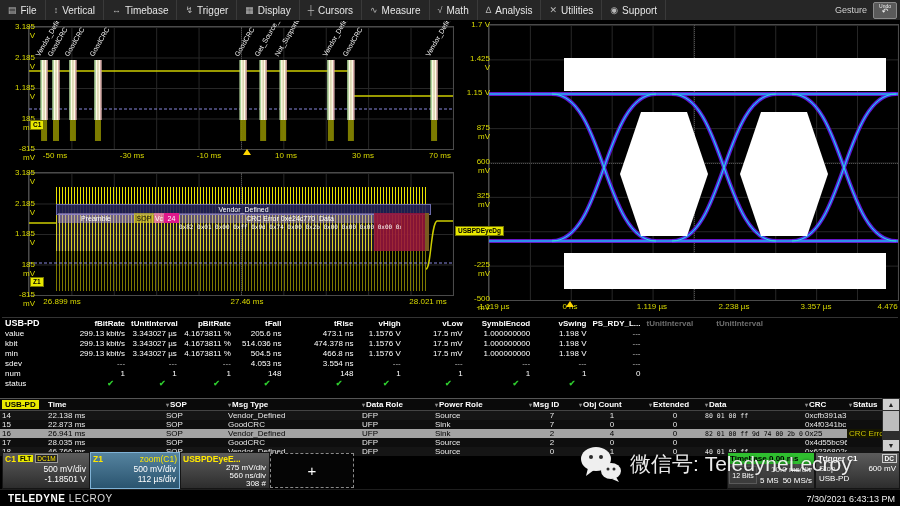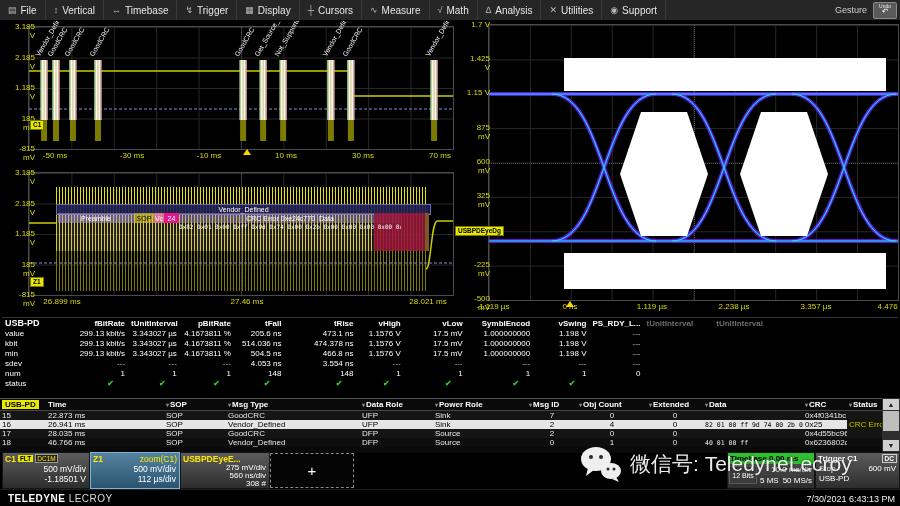--- a/index.html
+++ b/index.html
@@ -66,21 +66,21 @@
   
   .dwrap{position:absolute;left:0;top:398px;width:900px;height:54px;background:#0a0a0a;border-top:1px solid #555;}
   #dtable{width:882px;font-size:8px;}
   #dtable th{height:11px;font-weight:bold;color:#fff;text-align:left;padding:0 2px;
              border-bottom:1px solid #444;white-space:nowrap;overflow:hidden;}
   #dtable th.srt::before{content:"▾";color:#8a8a8a;font-size:6px;margin-right:1px;}
   #dtable th .idbadge{background:#e8e800;color:#000;padding:0 3px;font-size:8px;display:inline-block;}
   #dtable td{height:8.5px;padding:0 2px;white-space:nowrap;overflow:hidden;color:#e8e8e8;}
   #dtable tr:nth-child(odd) td{background:#151515;}
   #dtable tr:nth-child(even) td{background:#0e0e0e;}
-  #dtable tr.hl td{background:#e5e5e5;color:#000;}
+  #dtable tr.hl td{background:#a3a3a3;color:#000;}
   #dtable tr.hl td.status-err{background:#161600;color:#c8c000;}
   #dtable td.ctr{text-align:center;}
   #dtable td.hex{font-family:"DejaVu Sans Mono",monospace;font-size:6.5px;}
   .scrollbar{position:absolute;right:0;top:398px;width:18px;height:54px;background:#2e2e2e;}
   .sbtn{position:absolute;left:1px;width:16px;height:11px;background:#cfcfcf;color:#222;font-size:7px;
         display:flex;align-items:center;justify-content:center;}
   .sthumb{position:absolute;left:1px;top:13px;width:16px;height:20px;background:#bdbdbd;}
   
   .dbox{position:absolute;top:452px;height:35px;background:linear-gradient(#5c5c5c,#2d2d2d);
         border:1px solid #151515;font-size:8.5px;color:#fff;overflow:hidden;}
@@ -537,20 +537,34 @@
             <th class="srt">Msg ID</th>
             <th class="srt">Obj Count</th>
             <th class="srt">Extended</th>
             <th class="srt">Data</th>
             <th class="srt">CRC</th>
             <th class="srt">Status</th>
           </tr>
         </thead>
         <tbody>
           <tr>
+            <td>14</td>
+            <td>22.138 ms</td>
+            <td>SOP</td>
+            <td>Vendor_Defined</td>
+            <td>DFP</td>
+            <td>Source</td>
+            <td class="ctr">7</td>
+            <td class="ctr">1</td>
+            <td class="ctr">0</td>
+            <td class="hex">80 01 00 ff</td>
+            <td>0xcfb391a3</td>
+            <td></td>
+          </tr>
+          <tr>
             <td>15</td>
             <td>22.873 ms</td>
             <td>SOP</td>
             <td>GoodCRC</td>
             <td>UFP</td>
             <td>Sink</td>
             <td class="ctr">7</td>
             <td class="ctr">0</td>
             <td class="ctr">0</td>
             <td class="hex"></td>

